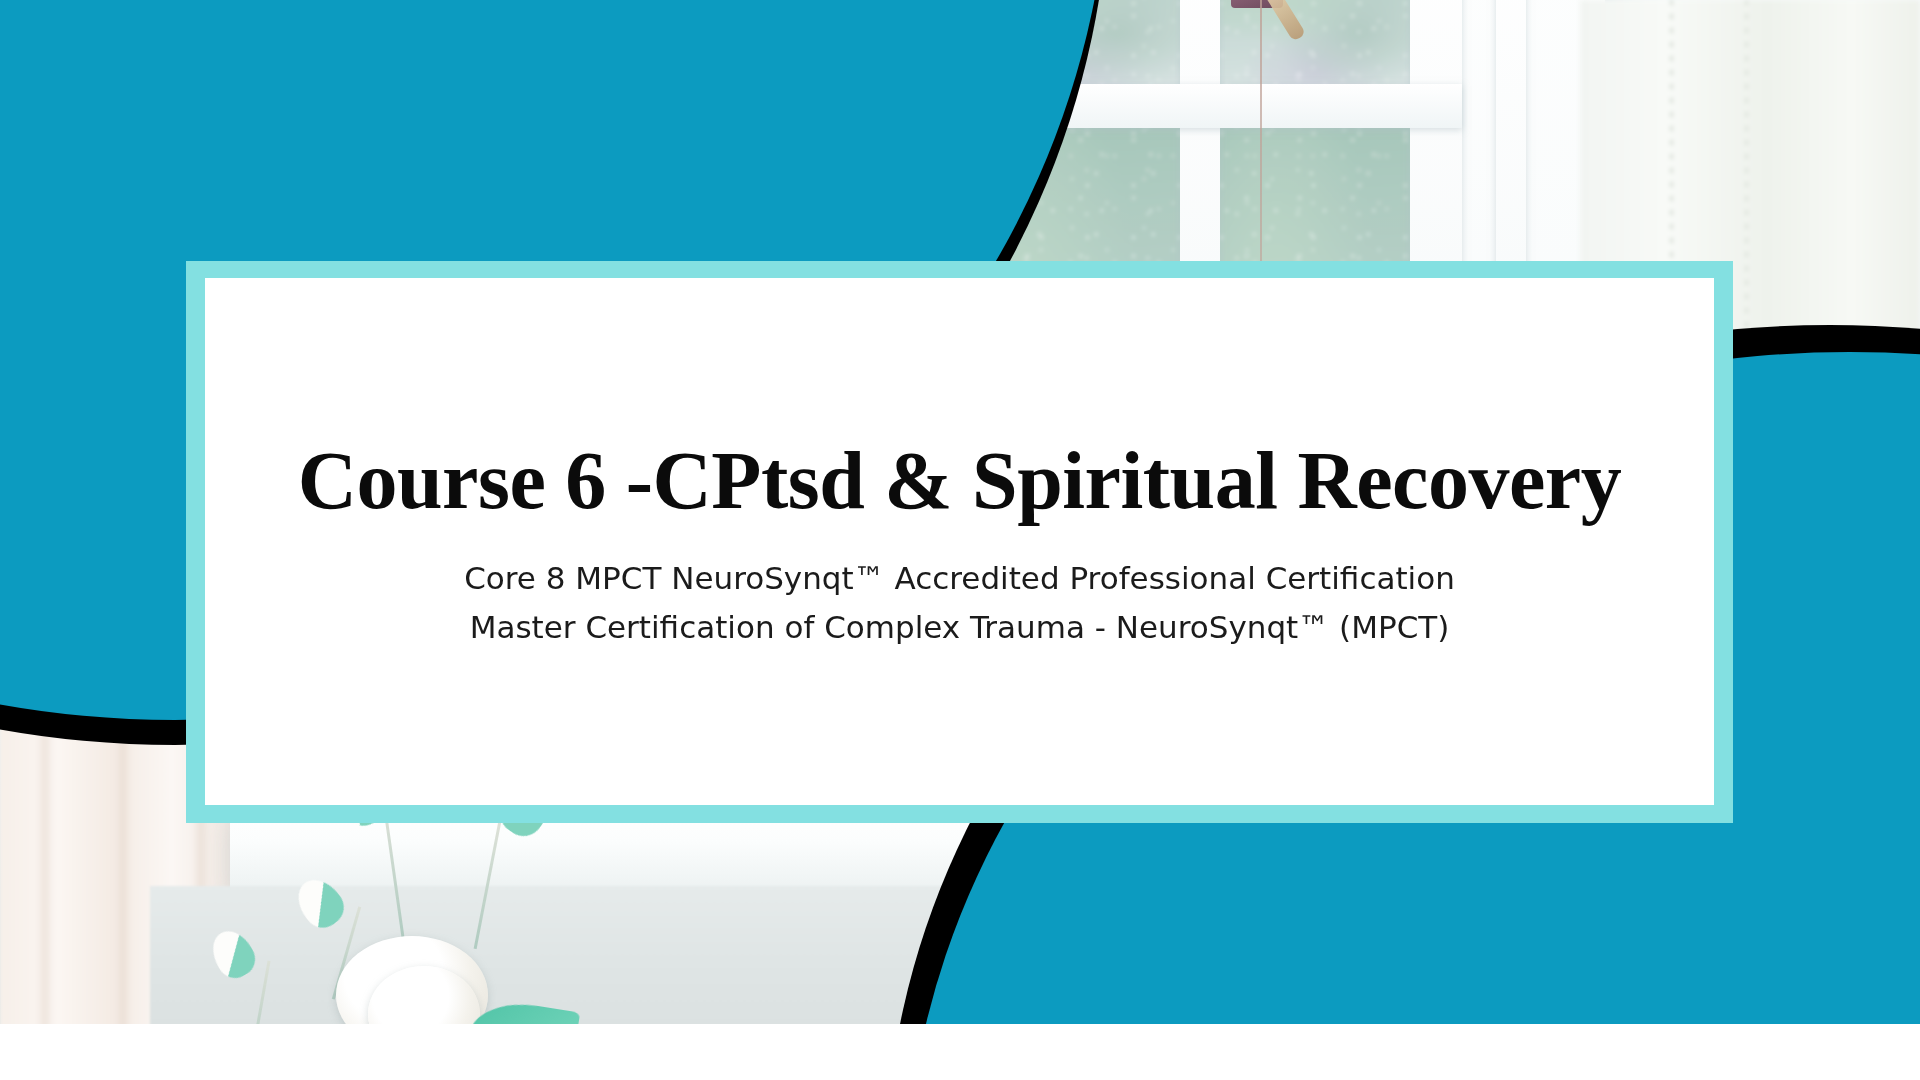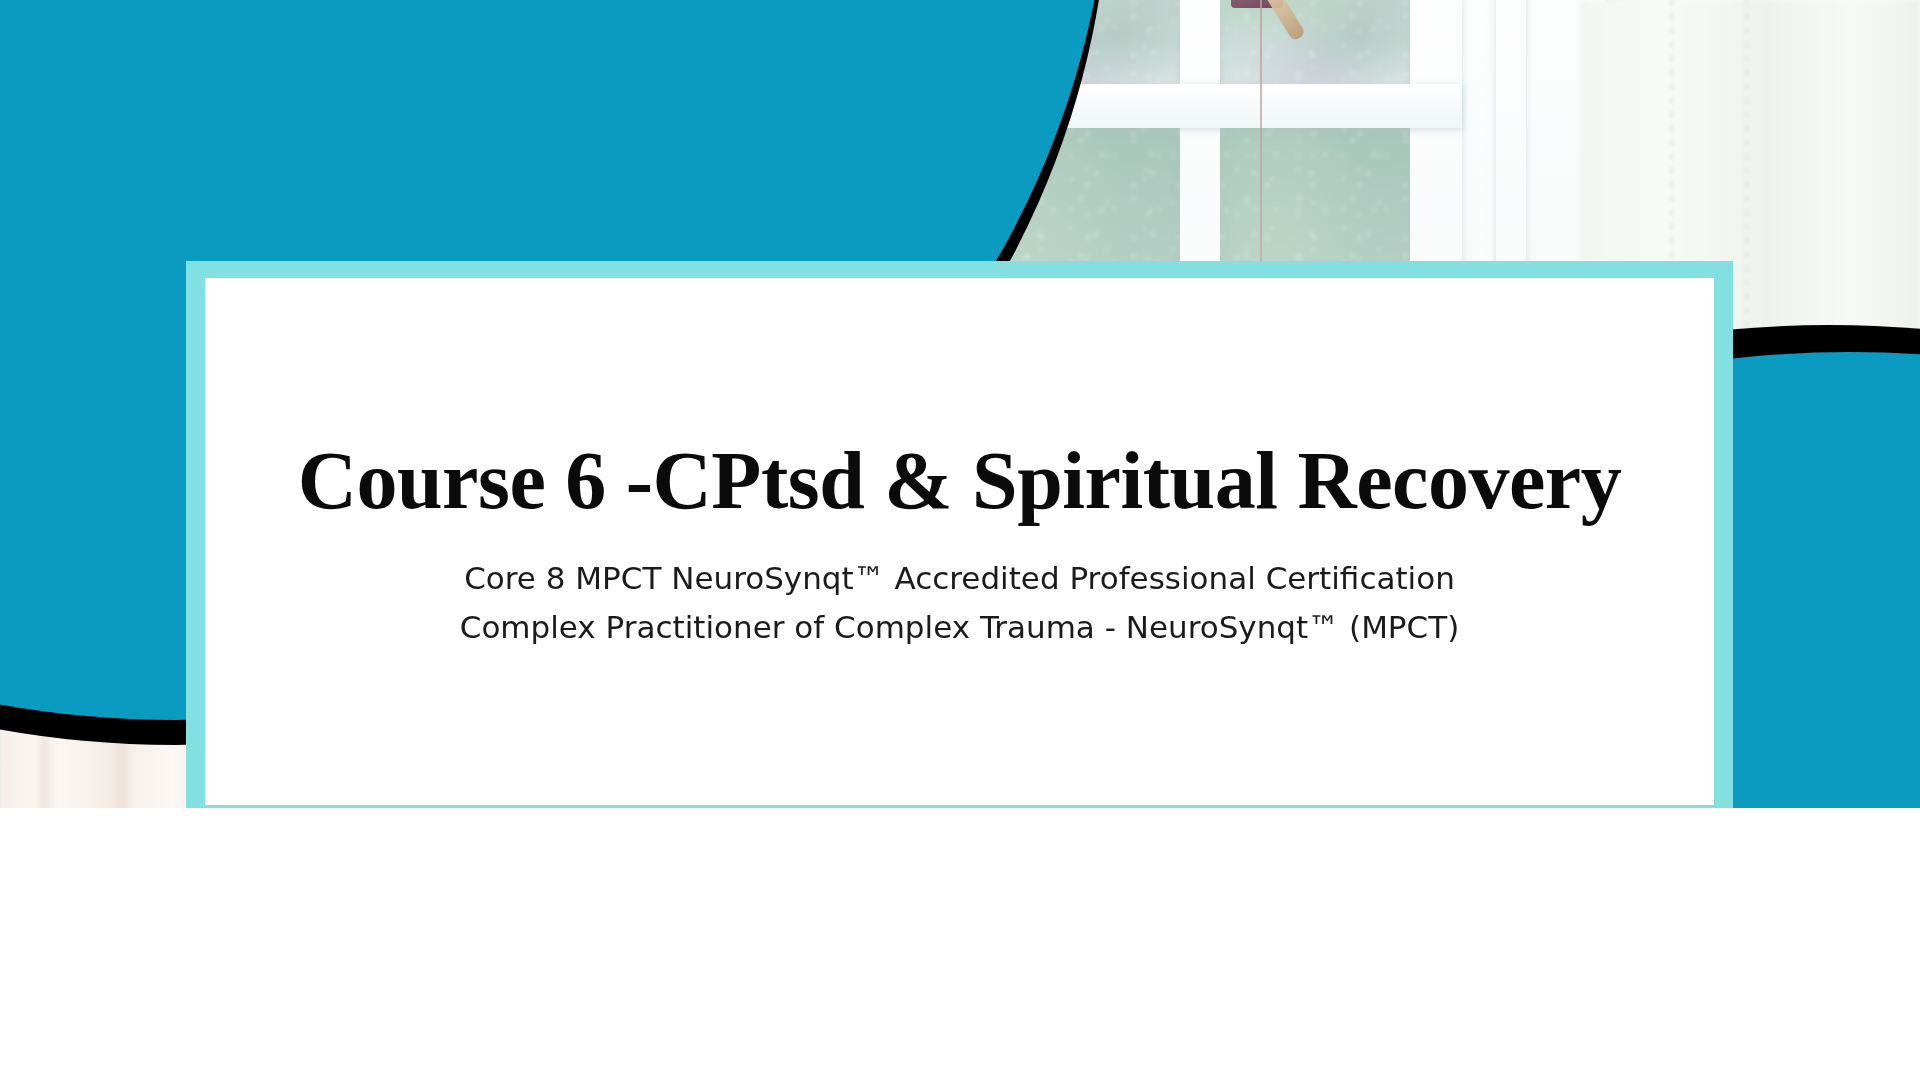--- a/index.html
+++ b/index.html
@@ -1,20 +1,20 @@
 <!DOCTYPE html>
 <html><head>
 <meta charset="utf-8">
 <style>
   html,body{margin:0;padding:0;background:#fff;}
   body{width:1920px;height:1080px;overflow:hidden;font-family:"Liberation Sans",sans-serif;}
 
   #slide{
     position:relative;
-    width:1920px;height:808px;
+    width:1920px;height:1024px;
     overflow:hidden;
     background:#eef3f4;
   }
 
   
   .photo{position:absolute;inset:0;overflow:hidden;}
 
   .photo-base{
     position:absolute;inset:0;
     background:
@@ -258,17 +258,17 @@
 
   <div class="shape tl-black"></div>
   <div class="shape tl-teal"></div>
   <div class="shape br-black"></div>
   <div class="shape br-teal"></div>
 
   <div class="card-outer">
     <div class="card-inner">
       <h1 class="title">Course 6 -CPtsd &amp; Spiritual Recovery</h1>
       <p class="sub first">Core 8 MPCT NeuroSynqt™ Accredited Professional Certification</p>
-      <p class="sub">Complex Practitioner of Complex Trauma - NeuroSynqt™ (MPCT)</p>
+      <p class="sub">Master Certification of Complex Trauma - NeuroSynqt™ (MPCT)</p>
     </div>
   </div>
 
 </div>
 
 </body></html>

